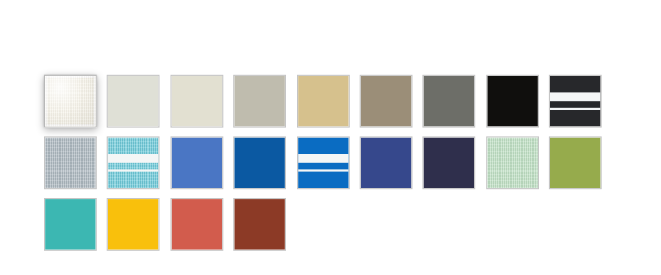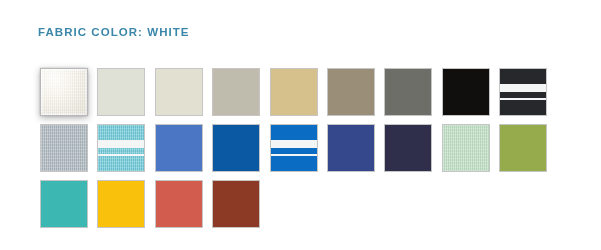--- a/index.html
+++ b/index.html
@@ -116,21 +116,20 @@
       rgba(255,255,255,0.25) 45%,
       rgba(0,0,0,0.05) 100%);
     pointer-events: none;
   }
 </style>
 </head>
 <body>
 
 <div id="fabric-color-panel" style="background: rgb(255, 255, 255);">
 
-  <div id="panel-title" style="color: rgb(59, 135, 169);">FABRIC COLOR: WHITE</div>
 
   <div id="swatch-grid">
       <div class="swatch-row"><div class="swatch selected textured" title="white"><div class="fill" style="background: rgb(245, 241, 228);"></div><div class="sheen"></div></div><div class="swatch" title="natural-linen"><div class="fill" style="background: rgb(223, 224, 214);"></div></div><div class="swatch" title="antique-beige"><div class="fill" style="background: rgb(226, 224, 209);"></div></div><div class="swatch" title="warm-gray"><div class="fill" style="background: rgb(191, 188, 174);"></div></div><div class="swatch" title="wheat-khaki"><div class="fill" style="background: rgb(214, 193, 141);"></div></div><div class="swatch" title="taupe"><div class="fill" style="background: rgb(155, 142, 120);"></div></div><div class="swatch" title="charcoal-gray"><div class="fill" style="background: rgb(109, 110, 104);"></div></div><div class="swatch" title="black"><div class="fill" style="background: rgb(16, 15, 13);"></div></div><div class="swatch" title="black-white-stripe"><div class="fill" style="background: rgb(39, 40, 43);"></div><div class="stripe-band b1"></div><div class="stripe-band b2"></div></div></div>
       <div class="swatch-row"><div class="swatch textured" title="silver-gray"><div class="fill" style="background: rgb(173, 184, 192);"></div></div><div class="swatch textured" title="aqua-white-stripe"><div class="fill" style="background: rgb(110, 201, 216);"></div><div class="stripe-band b1"></div><div class="stripe-band b2"></div></div><div class="swatch" title="cornflower-blue"><div class="fill" style="background: rgb(74, 118, 196);"></div></div><div class="swatch" title="royal-blue"><div class="fill" style="background: rgb(11, 89, 162);"></div></div><div class="swatch" title="blue-white-stripe"><div class="fill" style="background: rgb(10, 108, 194);"></div><div class="stripe-band b1"></div><div class="stripe-band b2"></div></div><div class="swatch" title="navy-blue"><div class="fill" style="background: rgb(54, 72, 140);"></div></div><div class="swatch" title="midnight-navy"><div class="fill" style="background: rgb(47, 47, 76);"></div></div><div class="swatch textured" title="mint-green"><div class="fill" style="background: rgb(191, 224, 196);"></div></div><div class="swatch" title="olive-green"><div class="fill" style="background: rgb(150, 171, 76);"></div></div></div>
       <div class="swatch-row"><div class="swatch" title="turquoise"><div class="fill" style="background: rgb(60, 183, 178);"></div></div><div class="swatch" title="golden-yellow"><div class="fill" style="background: rgb(249, 192, 12);"></div></div><div class="swatch" title="coral-red"><div class="fill" style="background: rgb(210, 92, 77);"></div></div><div class="swatch" title="rust-brown"><div class="fill" style="background: rgb(140, 58, 38);"></div></div></div>
     </div>
 
 </div>
 
 </body></html>

